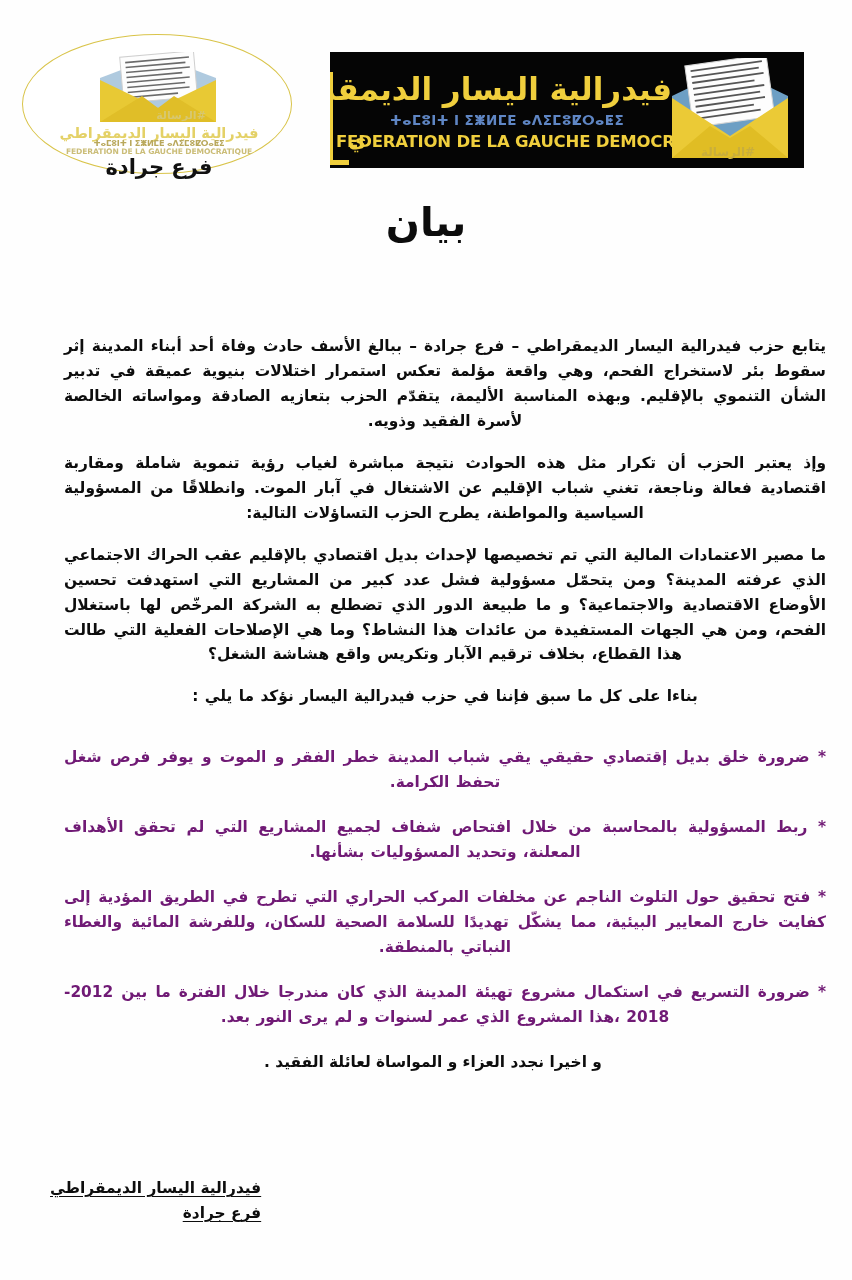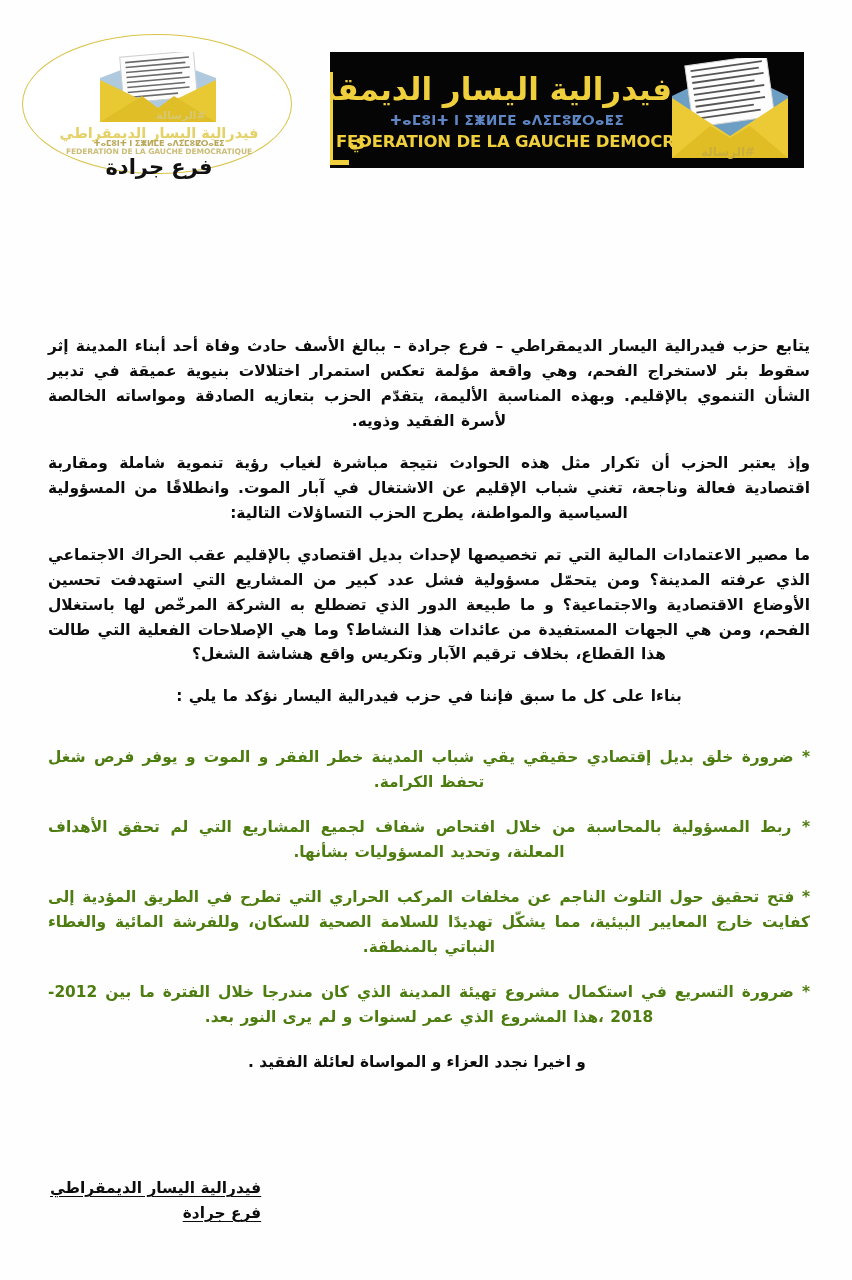--- a/index.html
+++ b/index.html
@@ -227,21 +227,21 @@
     font-family: "DejaVu Sans", sans-serif;
     font-weight: bold;
     font-size: 40px;
     color: #0c0c0c;
     line-height: 1.2;
   }
 
   
   .body-wrap {
     position: absolute;
-    left: 48px;
+    left: 64px;
     top: 334px;
     width: 762px;
     direction: rtl;
     text-align: justify;
     text-align-last: center;
   }
   p.para {
     margin: 0 0 17px 0;
     font-family: "DejaVu Sans", "Liberation Sans", sans-serif;
     font-weight: bold;
@@ -253,21 +253,21 @@
     text-align-last: center;
     word-spacing: 1px;
   }
   p.para.gap   { margin-bottom: 36px; }
   p.bullet {
     margin: 0 0 20px 0;
     font-family: "DejaVu Sans", "Liberation Sans", sans-serif;
     font-weight: bold;
     font-size: 15.4px;
     line-height: 1.62;
-    color: #4d7c0f;
+    color: #701a75;
     direction: rtl;
     text-align: justify;
     text-align-last: center;
     word-spacing: 1px;
   }
   p.closing {
     margin: 18px 0 0 0;
     font-family: "DejaVu Sans", "Liberation Sans", sans-serif;
     font-weight: bold;
     font-size: 15.4px;
@@ -362,20 +362,21 @@
             </g>
           </g>
           <path d="M8 100 L8 40 L66 78 L124 40 L124 100 Z" fill="#ebca36"></path>
           <path d="M8 100 L46 68 L66 80 L86 68 L124 100 Z" fill="#e0bd24"></path>
         </svg>
       </div>
       <div class="hash-ar2">#الرسالة</div>
     </div>
   </div>
 
+  <div class="doc-title">بيان</div>
 
   <div class="body-wrap">
     <p class="para">يتابع حزب فيدرالية اليسار الديمقراطي – فرع جرادة – ببالغ الأسف حادث وفاة أحد أبناء المدينة إثر سقوط بئر لاستخراج الفحم، وهي واقعة مؤلمة تعكس استمرار اختلالات بنيوية عميقة في تدبير الشأن التنموي بالإقليم. وبهذه المناسبة الأليمة، يتقدّم الحزب بتعازيه الصادقة ومواساته الخالصة لأسرة الفقيد وذويه.</p>
     <p class="para">وإذ يعتبر الحزب أن تكرار مثل هذه الحوادث نتيجة مباشرة لغياب رؤية تنموية شاملة ومقاربة اقتصادية فعالة وناجعة، تغني شباب الإقليم عن الاشتغال في آبار الموت. وانطلاقًا من المسؤولية السياسية والمواطنة، يطرح الحزب التساؤلات التالية:</p>
     <p class="para">ما مصير الاعتمادات المالية التي تم تخصيصها لإحداث بديل اقتصادي بالإقليم عقب الحراك الاجتماعي الذي عرفته المدينة؟ ومن يتحمّل مسؤولية فشل عدد كبير من المشاريع التي استهدفت تحسين الأوضاع الاقتصادية والاجتماعية؟ و  ما طبيعة الدور الذي تضطلع به الشركة المرخّص لها باستغلال الفحم، ومن هي الجهات المستفيدة من عائدات هذا النشاط؟ وما هي الإصلاحات الفعلية التي طالت هذا القطاع، بخلاف ترقيم الآبار وتكريس واقع هشاشة الشغل؟</p>
     <p class="para gap">بناءا على كل ما سبق فإننا في  حزب فيدرالية اليسار نؤكد ما يلي :</p>
 
     <p class="bullet">*  ضرورة خلق بديل إقتصادي حقيقي يقي شباب المدينة خطر الفقر و الموت و يوفر فرص شغل تحفظ الكرامة.</p>
     <p class="bullet">* ربط المسؤولية بالمحاسبة من خلال افتحاص شفاف لجميع المشاريع التي لم تحقق الأهداف المعلنة، وتحديد المسؤوليات بشأنها.</p>
     <p class="bullet">* فتح تحقيق حول التلوث الناجم عن مخلفات المركب الحراري التي تطرح في الطريق المؤدية إلى كفايت خارج المعايير البيئية، مما يشكّل تهديدًا للسلامة الصحية للسكان، وللفرشة المائية والغطاء النباتي بالمنطقة.</p>

